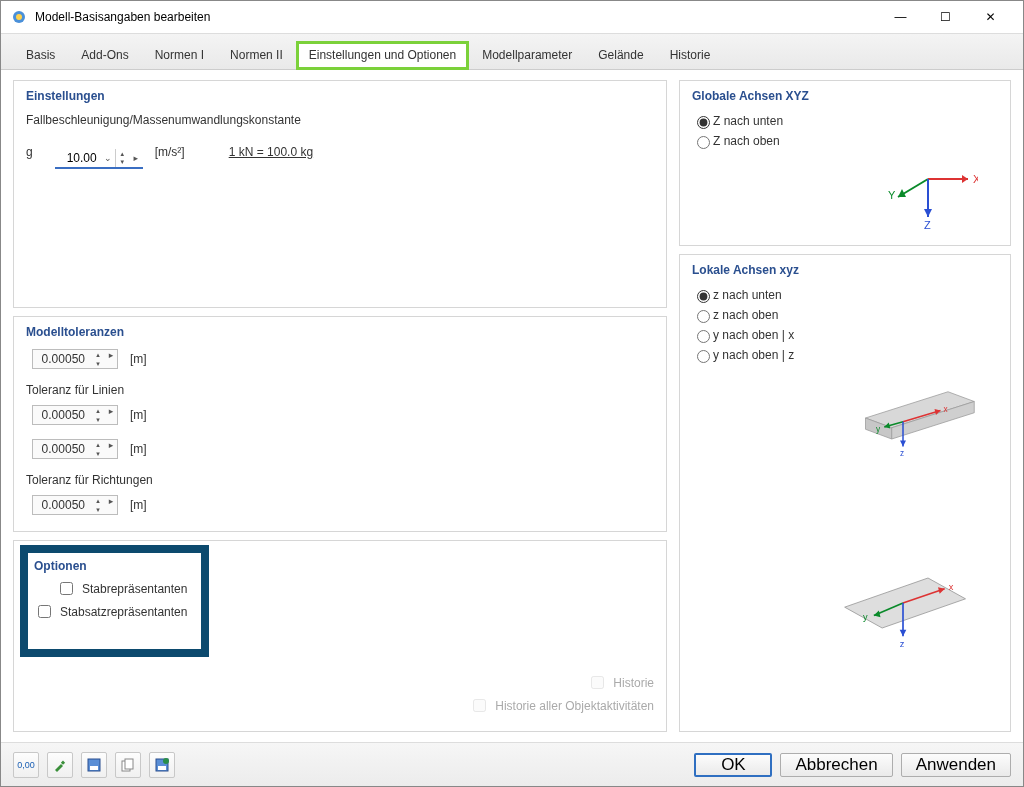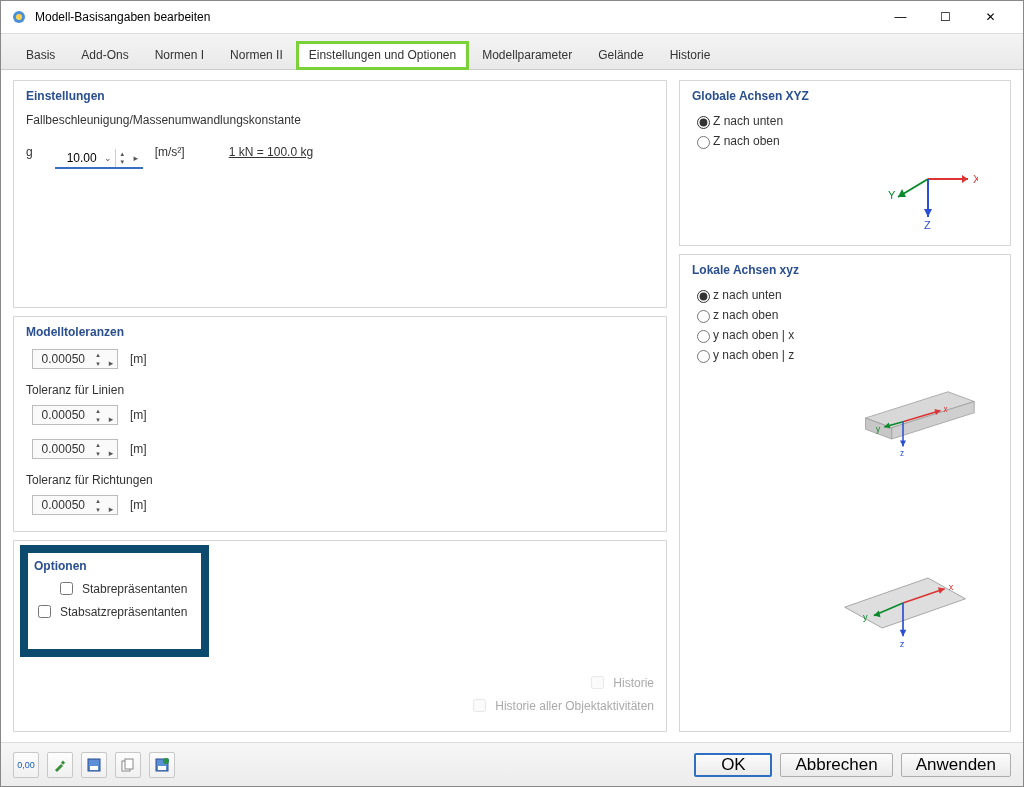--- a/index.html
+++ b/index.html
@@ -21,21 +21,21 @@
 .panel-title { color: #2a4f8f; font-weight: 600; font-size: 12px; margin-bottom: 10px; }
 .row-line { margin-bottom: 8px; color: #333; }
 .inline { display: flex; align-items: center; gap: 8px; }
 .spinner { border: 1px solid #888; background: #fff; display: inline-flex; align-items: center; height: 20px; margin-top: 14px; }
 .spinner.blueunder { border: none; border-bottom: 2px solid #3a6ec2; }
 .spinner input { border: none; width: 46px; text-align: right; font-size: 12px; padding: 2px 4px; outline: none; background: transparent; }
 .spinner .sp-btn { width: 14px; height: 18px; display: flex; flex-direction: column; align-items: center; justify-content: center; font-size: 7px; color: #555; border-left: 1px solid #ccc; }
 .spinner .sp-arrow { width: 14px; text-align: center; font-size: 9px; color: #555; }
 .unit { color: #333; margin-left: 4px; }
 .sub { color: #333; margin-left: 36px; text-decoration: underline; }
-.small-spinner { border: 1px solid #bcbcbc; background: #fafafa; display: inline-flex; align-items: flex-end; height: 20px; width: 86px; }
+.small-spinner { border: 1px solid #bcbcbc; background: #fafafa; display: inline-flex; align-items: flex-start; height: 20px; width: 86px; }
 .small-spinner .val { flex: 1; text-align: right; padding: 2px 6px; font-size: 12px; color: #333; }
 .small-spinner .updown { width: 14px; display: flex; flex-direction: column; font-size: 7px; color: #555; }
 .small-spinner .updown span { line-height: 9px; text-align: center; }
 .small-spinner .go { width: 12px; text-align: center; font-size: 9px; color: #555; }
 .tol-row { margin-top: 4px; margin-bottom: 14px; display: flex; align-items: center; gap: 8px; margin-left: 6px; }
 .options-box { border: 8px solid #0c4a6e; display: inline-block; padding: 6px 14px 24px 6px; margin: -4px 0 12px -6px; }
 .chk { display: flex; align-items: center; gap: 6px; margin: 4px 0; justify-content: flex-end; }
 .chk input { width: 13px; height: 13px; accent-color: #333; }
 .chk.disabled { color: #aaa; }
 .chk.disabled input { opacity: 0.5; }

